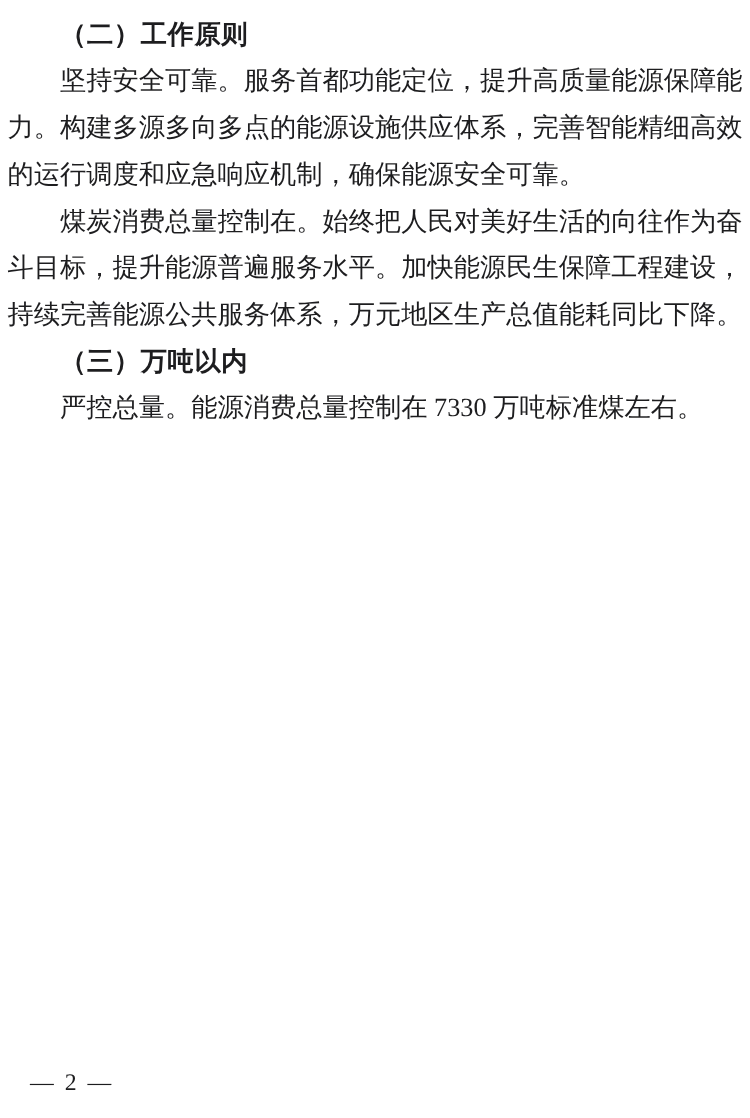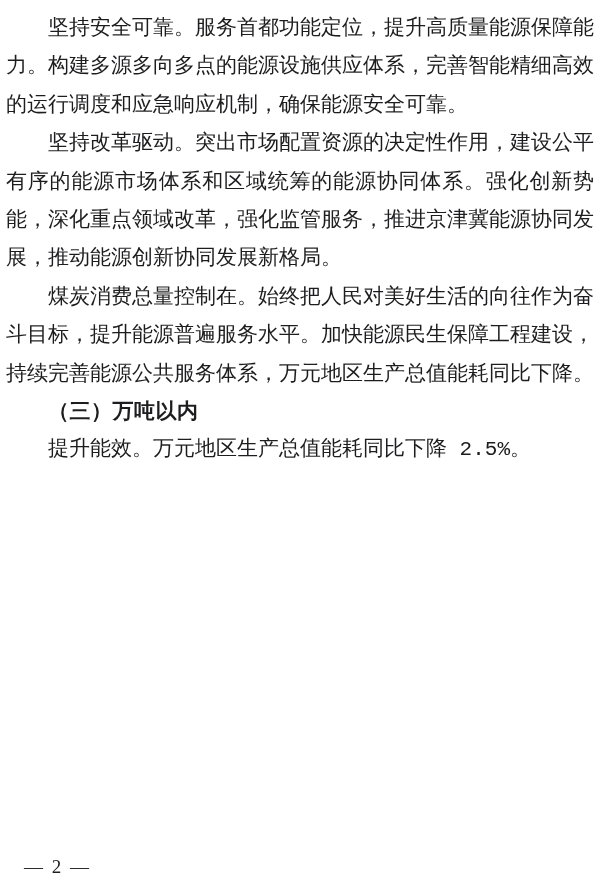--- a/index.html
+++ b/index.html
@@ -29,46 +29,45 @@
   .para {
     margin: 0;
     font-size: 21px;
     line-height: 37.4px;
     text-indent: 2em;
     text-align: justify;
   }
   .para .lead,
   .para .rest {
     font-weight: normal;
-    font-family: Liberation Mono, monospace;
   }
   .page-number {
     position: absolute;
     left: 24px;
     bottom: 16px;
     font-size: 19px;
     letter-spacing: 2px;
     color: #1d1d1f;
     white-space: pre;
   }
 </style>
 </head>
 <body>
 
 <div class="page">
 
+  <h2 class="section-heading">（二）工作原则</h2>
 
   <p class="para"><span class="lead">坚持安全可靠。</span><span class="rest">服务首都功能定位，提升高质量能源保障能力。构建多源多向多点的能源设施供应体系，完善智能精细高效的运行调度和应急响应机制，确保能源安全可靠。</span></p>
 
 
-  <p class="para"><span class="lead">坚持改革驱动。</span><span class="rest">突出市场配置资源的决定性作用，建设公平有序的能源市场体系和区域统筹的能源协同体系。强化创新势能，深化重点领域改革，强化监管服务，推进京津冀能源协同发展，推动能源创新协同发展新格局。</span></p>
 
   <p class="para"><span class="lead">煤炭消费总量控制在。</span><span class="rest">始终把人民对美好生活的向往作为奋斗目标，提升能源普遍服务水平。加快能源民生保障工程建设，持续完善能源公共服务体系，万元地区生产总值能耗同比下降。</span></p>
 
   <h2 class="section-heading">（三）万吨以内</h2>
 
+  <p class="para"><span class="lead">严控总量。</span><span class="rest">能源消费总量控制在 7330 万吨标准煤左右。</span></p>
 
 
-  <p class="para"><span class="lead">提升能效。</span><span class="rest">万元地区生产总值能耗同比下降 2.5%。</span></p>
 
 </div>
 
 <div class="page-number">— 2 —</div>
 
 </body></html>

